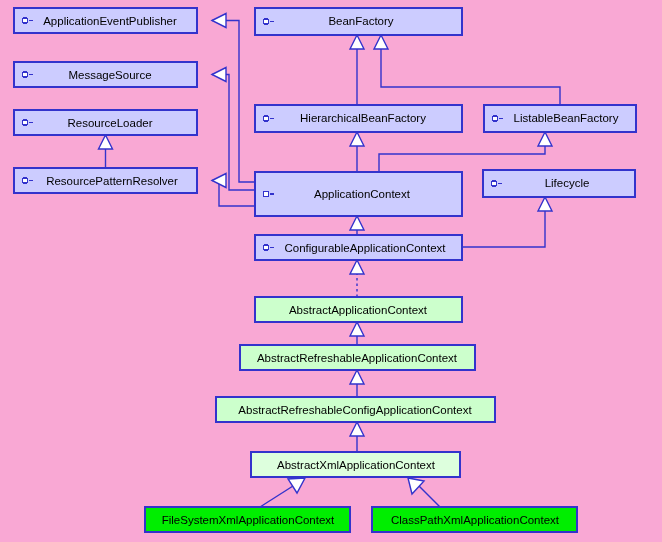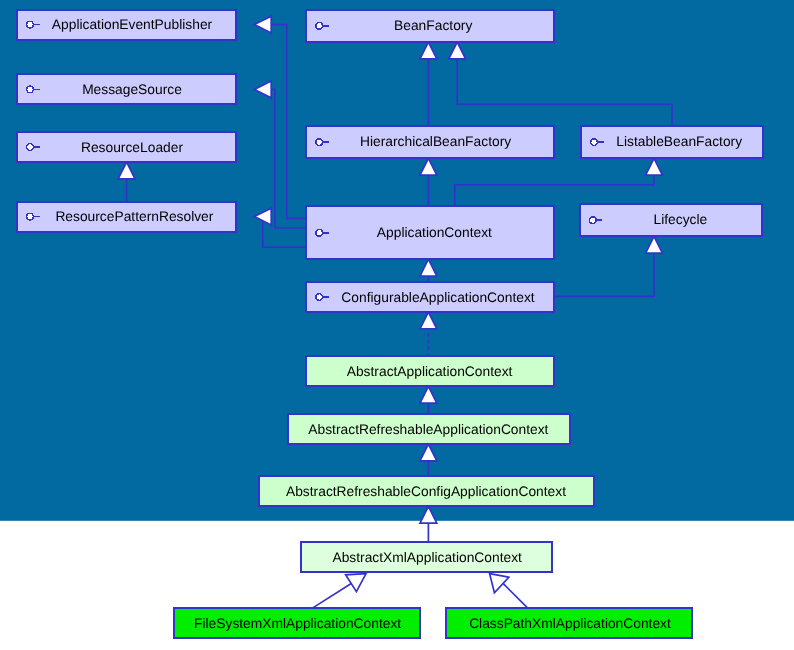--- a/index.html
+++ b/index.html
@@ -9,22 +9,22 @@
   }
   body {
     width: 662px;
     height: 542px;
     font-family: "Liberation Sans", sans-serif;
     overflow: hidden;
   }
   #diagram-root {
     position: relative;
     width: 662px;
-    height: 434px;
-    background: #0369a1;
+    height: 542px;
+    background: #f9a8d4;
   }
   svg#uml-canvas {
     position: absolute;
     left: 0;
     top: 0;
     width: 662px;
     height: 542px;
     display: block;
     shape-rendering: crispEdges;
   }

